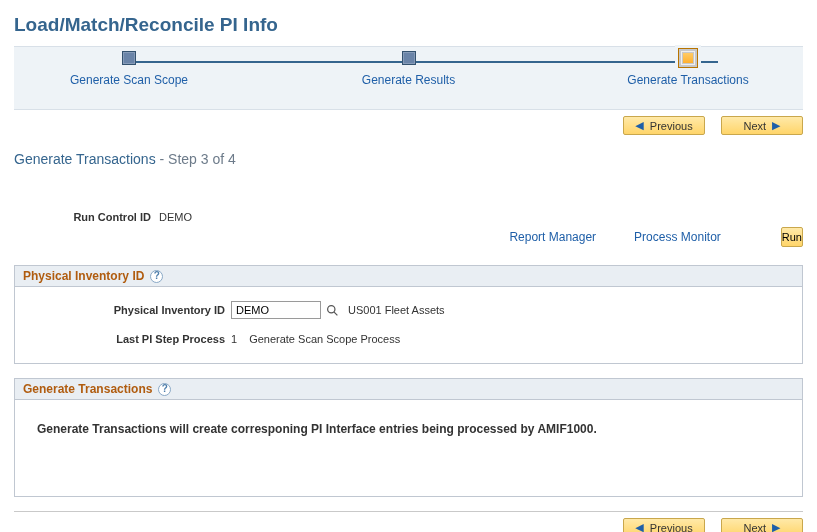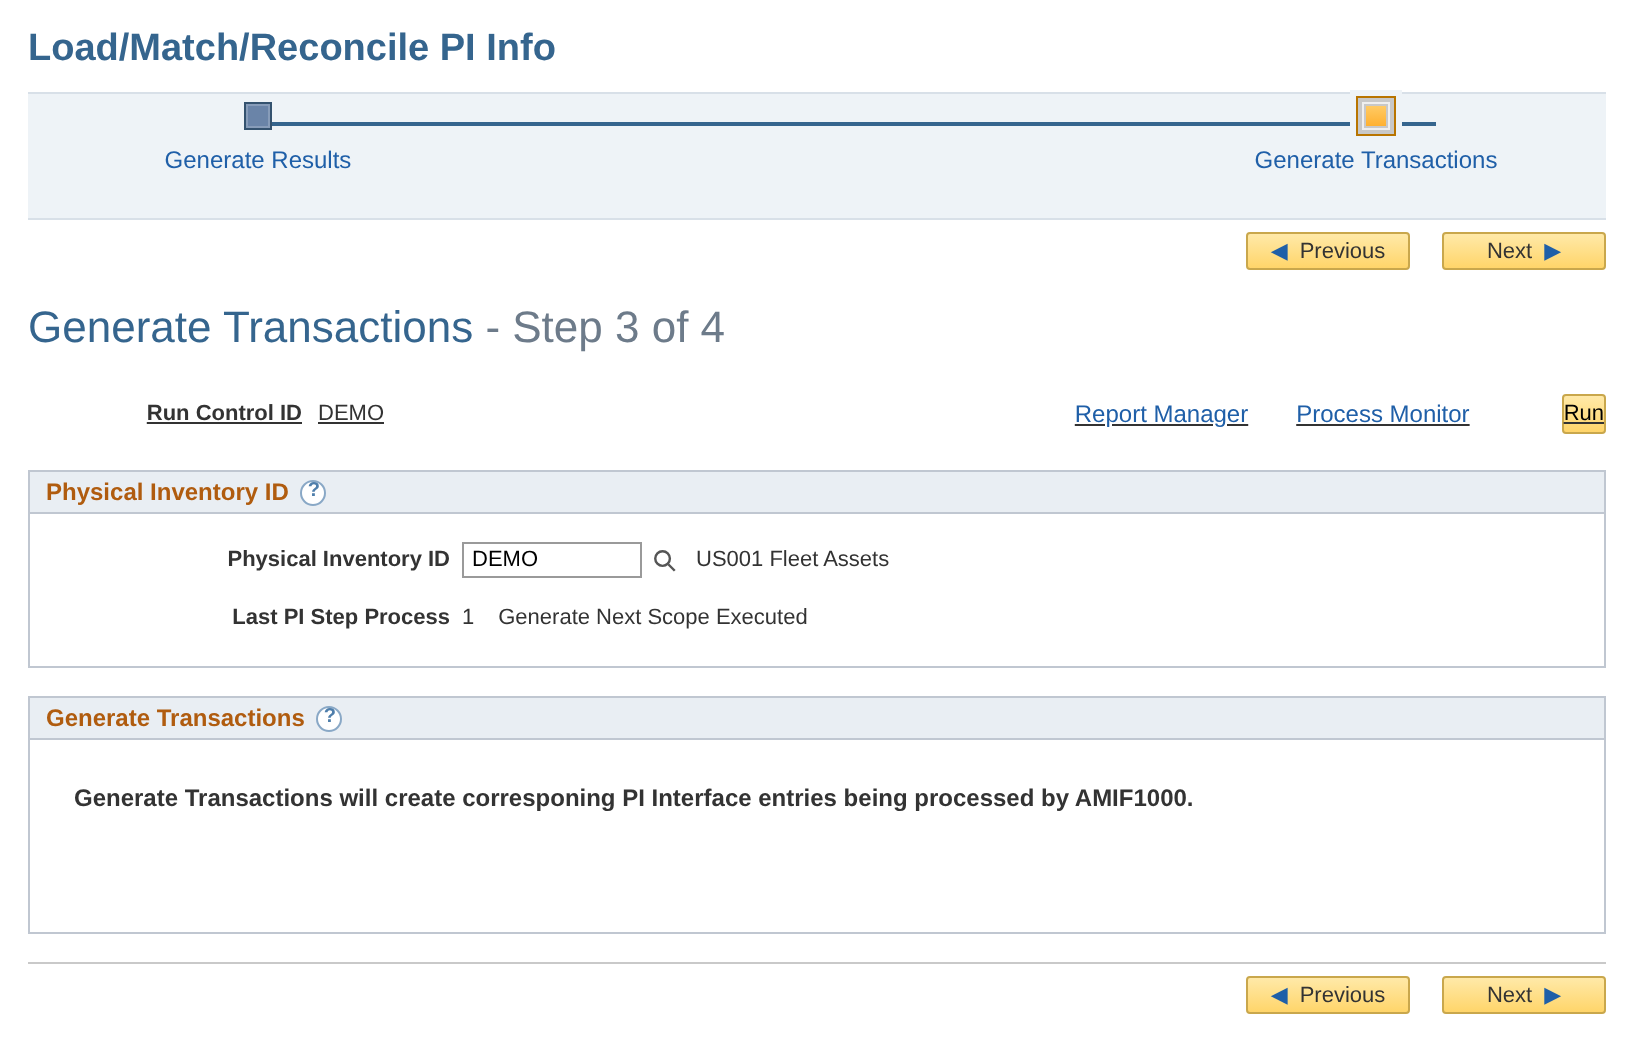--- a/index.html
+++ b/index.html
@@ -96,46 +96,46 @@
     padding: 0 8px;
     font-size: 11px;
     color: #333;
     cursor: pointer;
     min-width: 82px;
     justify-content: center;
   }
   .nav-btn .arrow { color:#1f5fa8; font-size:11px; }
   .step-title {
     margin: 16px 0 20px 0;
-    font-size: 22px;
+    font-size: 14px;
   }
   .step-title .blue { color:#35658e; }
   .step-title .grey { color:#6d7b8a; font-weight:400; }
   .control-row{
     display:flex;
     align-items:center;
     margin: 8px 0 18px 0;
-    text-decoration: underline;
   }
   .ctl-label{
     width:145px;
     text-align:right;
     font-weight:700;
     color:#333;
     font-size:11px;
     padding-right:8px;
   }
   .ctl-value{
     color:#333;font-size:11px;
   }
   .links-area{
     margin-left:auto;
     display:flex;
     align-items:center;
-    gap:24px;
+    gap:38px;
+    margin-top:40px;
   }
   .link{
     color:#1f5fa8;
     font-size:12px;
     cursor:pointer;
     text-decoration:none;
   }
   .run-btn{
     background: linear-gradient(#ffe9a8,#ffd56a);
     border:1px solid #c9a74c;
@@ -193,20 +193,24 @@
 </style>
 </head>
 <body>
 
 <h1 class="page-header">Load/Match/Reconcile PI Info</h1>
 
 <div class="wizard-bar">
   <div class="wizard-track">
     <div class="wizard-line"></div>
     <div class="wizard-steps">
+      <div class="wizard-step">
+        <div class="wizard-box"></div>
+        <span class="wizard-label">Generate Scan Scope</span>
+      </div>
       <div class="wizard-step">
         <div class="wizard-box"></div>
         <span class="wizard-label">Generate Results</span>
       </div>
       <div class="wizard-step">
         <div class="wizard-box active"></div>
         <span class="wizard-label">Generate Transactions</span>
       </div>
     </div>
   </div>
@@ -250,21 +254,21 @@
         <svg width="13" height="13" viewBox="0 0 16 16">
             <circle cx="6.5" cy="6.5" r="4.5" fill="none" stroke="#555" stroke-width="1.5"></circle>
             <line x1="10" y1="10" x2="14" y2="14" stroke="#555" stroke-width="1.5"></line>
           </svg>
       </span>
       <span class="desc-text">US001 Fleet Assets</span>
     </div>
     <div class="form-row" style="margin-bottom:0">
       <div class="form-label">Last PI Step Process</div>
       <span class="desc-text" style="margin-right:12px">1</span>
-      <span class="desc-text">Generate Next Scope Executed</span>
+      <span class="desc-text">Generate Scan Scope Process</span>
     </div>
   </div>
 </div>
 
 <div class="group-box">
   <div class="group-header">
     <span>Generate Transactions</span>
     <span class="help-icon">?</span>
   </div>
   <div class="big-body">Generate Transactions will create corresponing PI Interface entries being processed by AMIF1000.</div>

